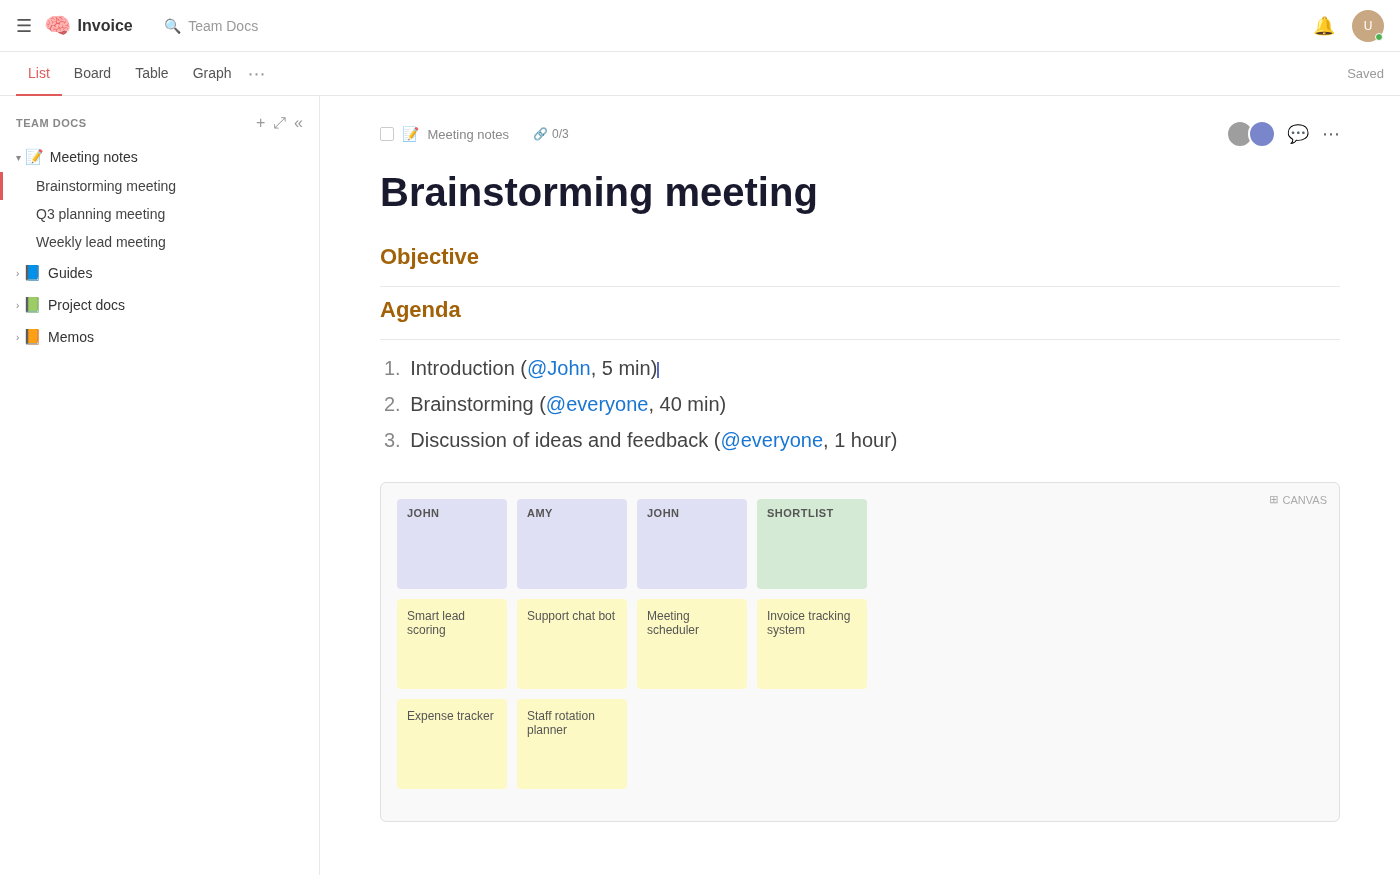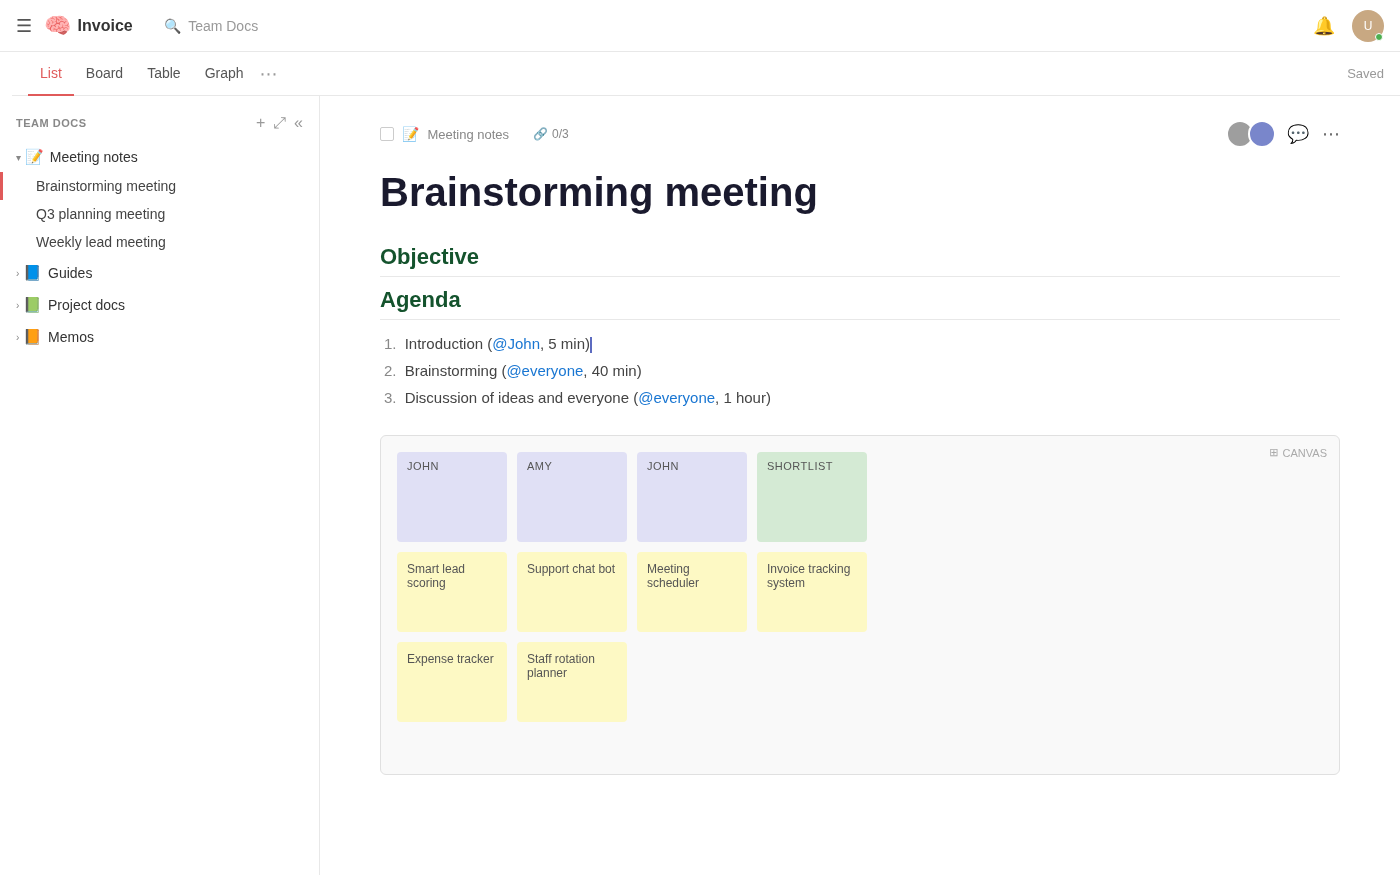--- a/index.html
+++ b/index.html
@@ -18,21 +18,21 @@
     .search-area { display: flex; align-items: center; gap: 6px; margin-left: 20px; color: #999; font-size: 14px; }
     .search-icon { font-size: 14px; }
     .topbar-right { margin-left: auto; display: flex; align-items: center; gap: 16px; }
     .bell-icon { font-size: 18px; color: #555; cursor: pointer; }
     .avatar { width: 32px; height: 32px; border-radius: 50%; background: #c8a882; display: flex; align-items: center; justify-content: center; color: #fff; font-size: 12px; position: relative; }
     .avatar-dot { width: 8px; height: 8px; background: #4caf50; border-radius: 50%; position: absolute; bottom: 1px; right: 1px; border: 1px solid #fff; }
 
     
     .tabbar {
       display: flex; align-items: center; padding: 0 16px; height: 44px;
-      border-bottom: 1px solid #e8e8e8; flex-shrink: 0; margin-left: 12px;
+      border-bottom: 1px solid #e8e8e8; flex-shrink: 0;
     }
     .tab {
       padding: 0 12px; height: 44px; display: flex; align-items: center;
       font-size: 14px; color: #555; cursor: pointer; border-bottom: 2px solid transparent;
       margin-bottom: -1px;
     }
     .tab.active { color: #e05a5a; border-bottom: 2px solid #e05a5a; font-weight: 500; }
     .tab-more { margin-left: 4px; color: #999; cursor: pointer; font-size: 18px; }
     .saved-label { margin-left: auto; font-size: 13px; color: #999; }
 
@@ -75,50 +75,50 @@
     .content-top-actions { margin-left: auto; display: flex; align-items: center; gap: 12px; }
     .avatar-group { display: flex; }
     .avatar-sm { width: 28px; height: 28px; border-radius: 50%; border: 2px solid #fff; margin-left: -6px; }
     .avatar-sm:first-child { margin-left: 0; }
     .avatar-a { background: #9e9e9e; }
     .avatar-b { background: #7986cb; }
     .chat-icon { font-size: 18px; color: #666; cursor: pointer; }
     .more-icon { font-size: 18px; color: #666; cursor: pointer; }
 
     .doc-title { font-size: 40px; font-weight: 700; color: #1a1a2e; margin-bottom: 28px; line-height: 1.2; }
-    .section-heading { font-size: 22px; font-weight: 600; color: #14532d; margin-bottom: 10px; padding-bottom: 6px; border-bottom: 1px solid #e8e8e8; }
+    .section-heading { font-size: 22px; font-weight: 600; color: #a16207; margin-bottom: 10px; padding-bottom: 16px; border-bottom: 1px solid #e8e8e8; }
     .paragraph { font-size: 15px; color: #444; line-height: 1.6; margin-bottom: 24px; }
     .cursor { display: inline-block; width: 2px; height: 16px; background: #5c6bc0; vertical-align: middle; }
 
     .agenda-list { list-style: none; margin-bottom: 24px; }
-    .agenda-list li { font-size: 15px; color: #444; line-height: 1.8; padding-left: 4px; }
+    .agenda-list li { font-size: 20px; color: #444; line-height: 1.8; padding-left: 4px; }
     .agenda-num { color: #888; margin-right: 4px; }
     .mention { color: #1976d2; }
 
     
     .canvas-container {
       background: #f9f9f9; border: 1px solid #e0e0e0; border-radius: 6px;
       padding: 16px; position: relative; min-height: 340px;
     }
     .canvas-label {
       position: absolute; top: 10px; right: 12px;
       font-size: 11px; color: #aaa; display: flex; align-items: center; gap: 4px;
     }
     .canvas-grid {
       display: grid; grid-template-columns: repeat(4, 110px); gap: 10px;
       justify-content: start;
     }
     .canvas-col-header {
-      padding: 8px 10px; border-radius: 4px; font-size: 11px; font-weight: 400;
+      padding: 8px 10px; border-radius: 4px; font-size: 11px; font-weight: 700;
       letter-spacing: 0.5px; height: 90px;
     }
     .col-purple { background: #e0e0f5; color: #555; }
     .col-green { background: #d4ead4; color: #555; }
     .canvas-card {
-      padding: 10px; border-radius: 4px; font-size: 12px; color: #555; height: 80px;
+      padding: 10px; border-radius: 4px; font-size: 12px; color: #555; height: 90px;
       display: flex; align-items: flex-start;
     }
     .card-yellow { background: #fdf9c4; }
     .card-empty { background: transparent; }
   </style>
 </head>
 <body>
 
 <div class="topbar">
   <div class="topbar-left">
@@ -247,21 +247,21 @@
       <li>
         <span class="agenda-num">1.</span>
         <span>Introduction (</span><span class="mention">@John</span><span>, 5 min)</span><span class="cursor"></span>
       </li>
       <li>
         <span class="agenda-num">2.</span>
         <span>Brainstorming (</span><span class="mention">@everyone</span><span>, 40 min)</span>
       </li>
       <li>
         <span class="agenda-num">3.</span>
-        <span>Discussion of ideas and everyone (</span><span class="mention">@everyone</span><span>, 1 hour)</span>
+        <span>Discussion of ideas and feedback (</span><span class="mention">@everyone</span><span>, 1 hour)</span>
       </li>
     </ol>
 
     <div class="canvas-container">
       <div class="canvas-label">
         <span>⊞</span>
         <span>CANVAS</span>
       </div>
       <div class="canvas-grid">
 

